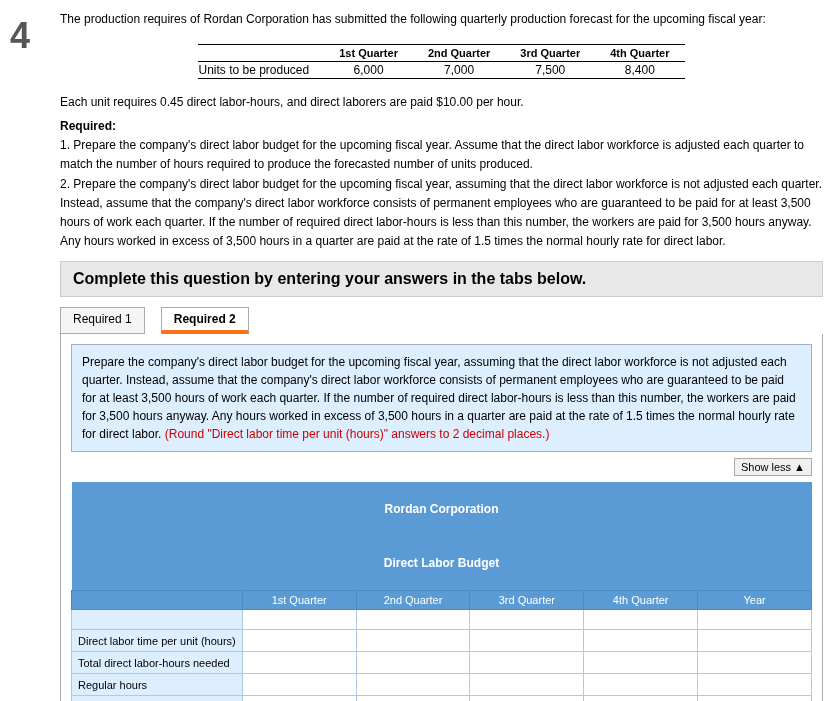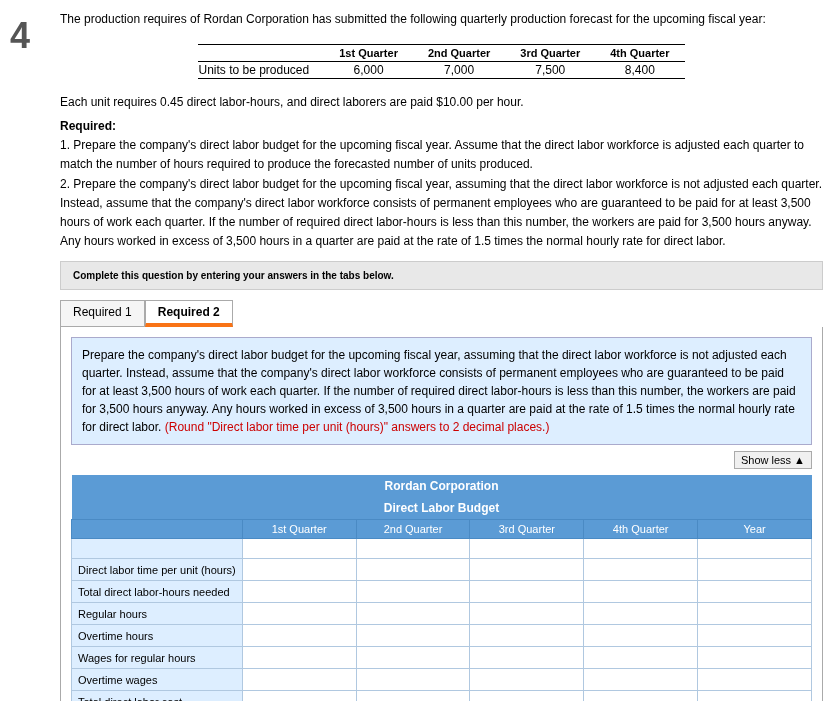--- a/index.html
+++ b/index.html
@@ -59,27 +59,27 @@
       line-height: 1.6;
       margin: 8px 0;
     }
     .required-section strong {
       font-weight: bold;
     }
     .complete-box {
       background: #e8e8e8;
       border: 1px solid #ccc;
       padding: 8px 12px;
-      font-size: 10px;
+      font-size: 16px;
       font-weight: bold;
       margin: 10px 0;
     }
     .tabs-row {
       display: flex;
-      gap: 0;
+      gap: 16px;
       margin-bottom: 0;
     }
     .tab {
       border: 1px solid #aaa;
       padding: 4px 12px;
       font-size: 12px;
       cursor: pointer;
       background: #f5f5f5;
     }
     .tab.active {
@@ -123,21 +123,21 @@
     .budget-table {
       border-collapse: collapse;
       width: 100%;
       font-size: 12px;
     }
     .budget-table .company-header {
       text-align: center;
       background: #5b9bd5;
       color: #fff;
       font-weight: bold;
-      padding: 4px;
+      padding: 20px;
       font-size: 12px;
     }
     .budget-table .col-header {
       background: #5b9bd5;
       color: #fff;
       text-align: center;
       padding: 3px 6px;
       font-size: 11px;
       border: 1px solid #4a8ac4;
     }

